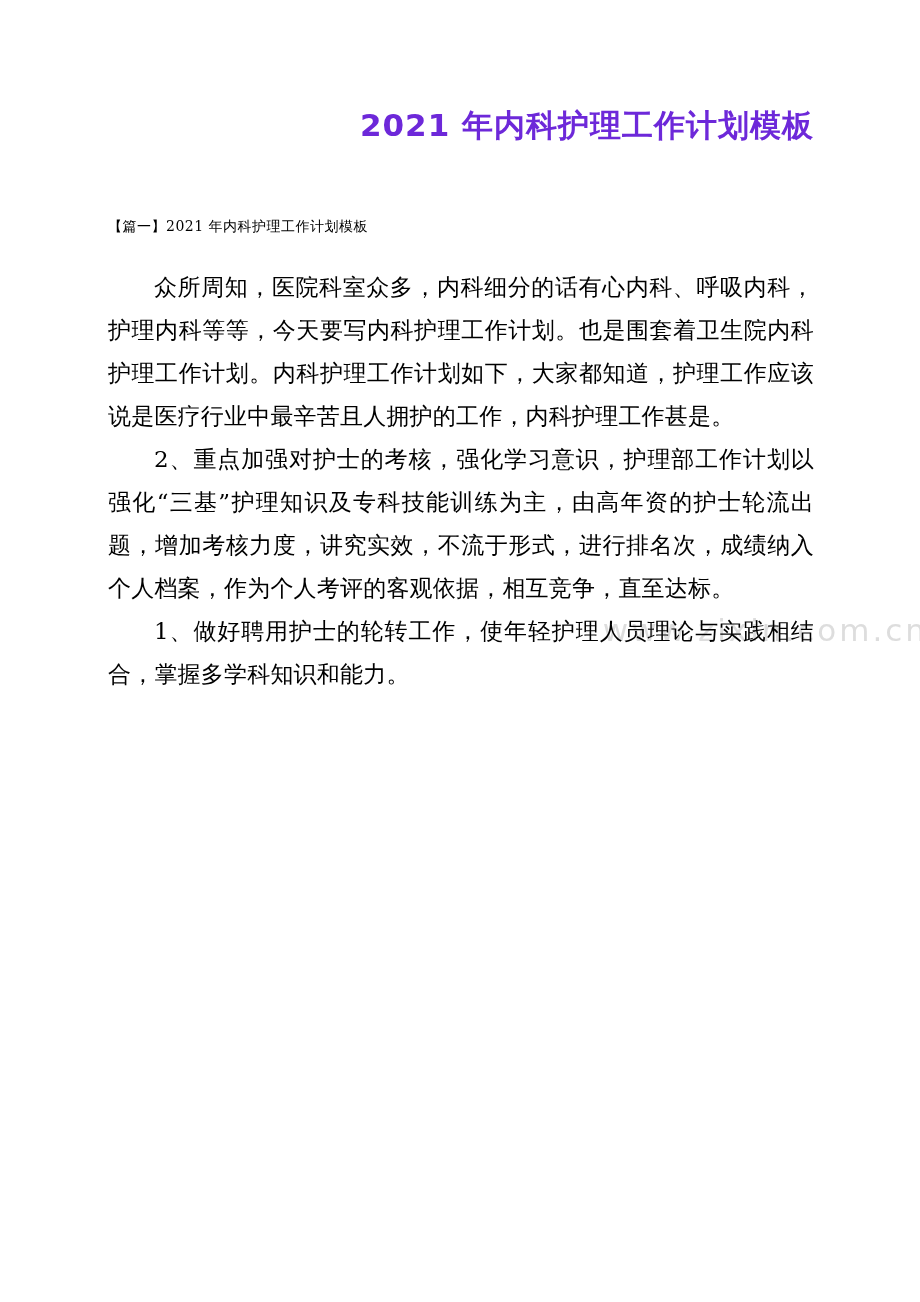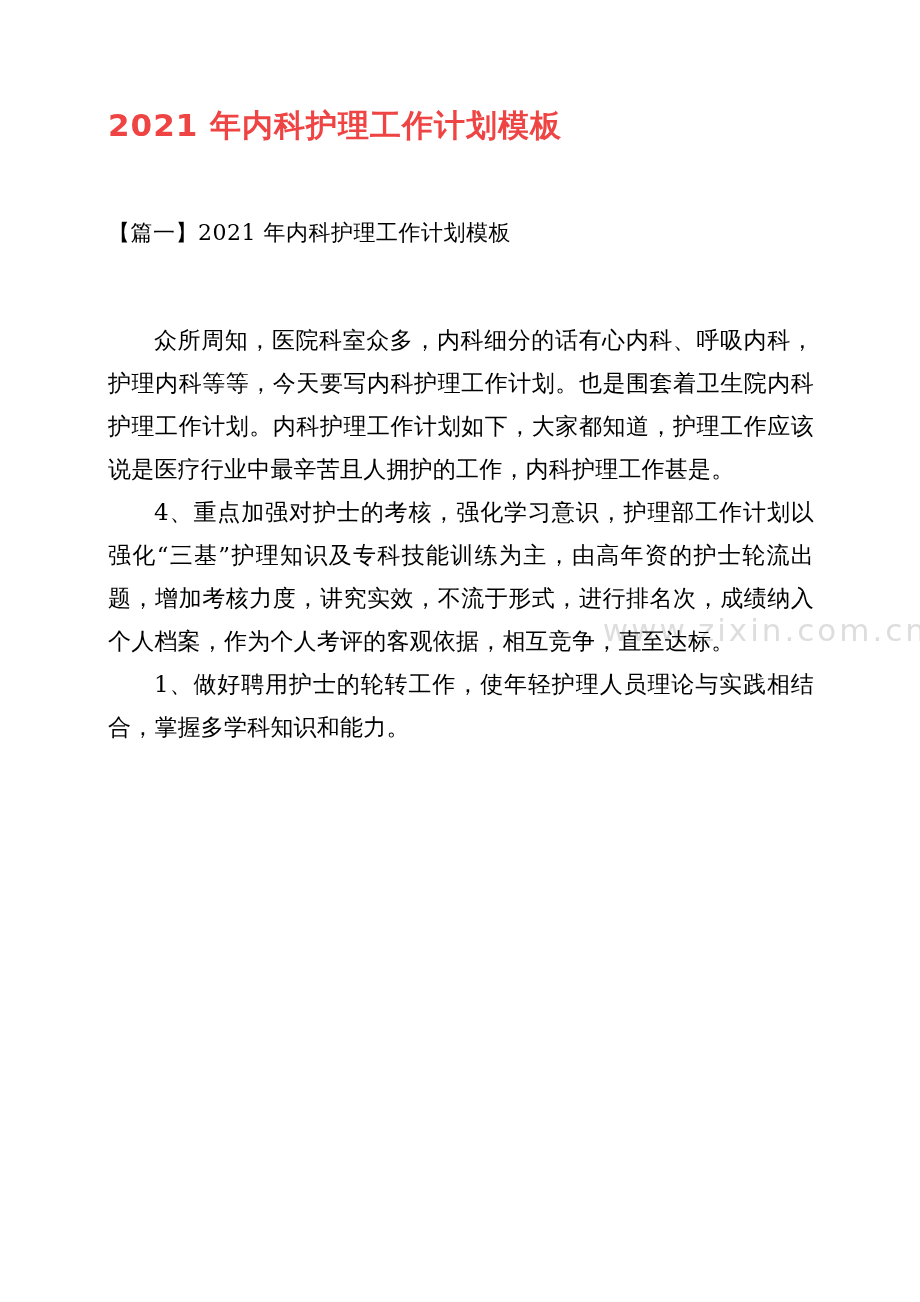--- a/index.html
+++ b/index.html
@@ -19,44 +19,44 @@
   .content {
     position: absolute;
     left: 108px;
     top: 0;
     width: 706px;
   }
   .doc-title {
     font-family: "DejaVu Sans", "Liberation Sans", sans-serif;
     font-size: 31px;
     font-weight: bold;
-    text-align: left;
+    text-align: right;
     letter-spacing: 1px;
     margin-top: 104px;
     margin-bottom: 0;
     line-height: 1.4;
-    color: #ef4444;
+    color: #6d28d9;
   }
   .subtitle {
-    font-size: 22px;
+    font-size: 14px;
     margin-top: 68px;
     line-height: 1.6;
     letter-spacing: 0.5px;
   }
   p.body-par {
     font-size: 23px;
     line-height: 43px;
     margin: 0;
     text-indent: 2em;
     letter-spacing: 0.2px;
     text-align: justify;
     text-justify: inter-ideograph;
   }
   p.first-par {
-    margin-top: 68px;
+    margin-top: 28px;
   }
   .watermark {
     position: absolute;
     left: 8px;
     top: 612px;
     width: 920px;
     text-align: right;
     font-family: "DejaVu Sans", "Liberation Sans", sans-serif;
     font-size: 31px;
     letter-spacing: 3px;
@@ -74,17 +74,17 @@
 <div class="page">
 
   <div class="watermark">www.zixin.com.cn</div>
 
   <div class="content text-layer">
     <h1 class="doc-title">2021 年内科护理工作计划模板</h1>
 
     <div class="subtitle">【篇一】2021 年内科护理工作计划模板</div>
 
     <p class="body-par first-par">众所周知，医院科室众多，内科细分的话有心内科、呼吸内科，护理内科等等，今天要写内科护理工作计划。也是围套着卫生院内科护理工作计划。内科护理工作计划如下，大家都知道，护理工作应该说是医疗行业中最辛苦且人拥护的工作，内科护理工作甚是。</p>
-    <p class="body-par">4、重点加强对护士的考核，强化学习意识，护理部工作计划以强化“三基”护理知识及专科技能训练为主，由高年资的护士轮流出题，增加考核力度，讲究实效，不流于形式，进行排名次，成绩纳入个人档案，作为个人考评的客观依据，相互竞争，直至达标。</p>
+    <p class="body-par">2、重点加强对护士的考核，强化学习意识，护理部工作计划以强化“三基”护理知识及专科技能训练为主，由高年资的护士轮流出题，增加考核力度，讲究实效，不流于形式，进行排名次，成绩纳入个人档案，作为个人考评的客观依据，相互竞争，直至达标。</p>
     <p class="body-par">1、做好聘用护士的轮转工作，使年轻护理人员理论与实践相结合，掌握多学科知识和能力。</p>
   </div>
 
 </div>
 
 </body></html>

